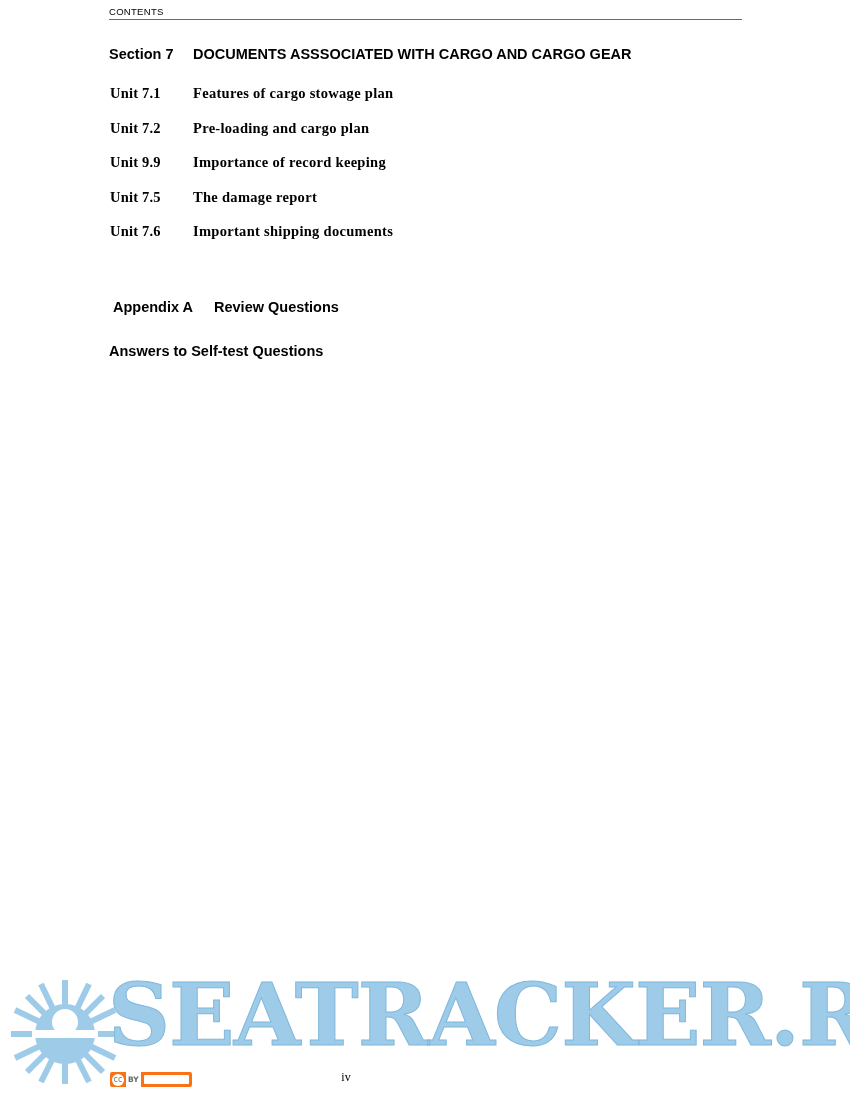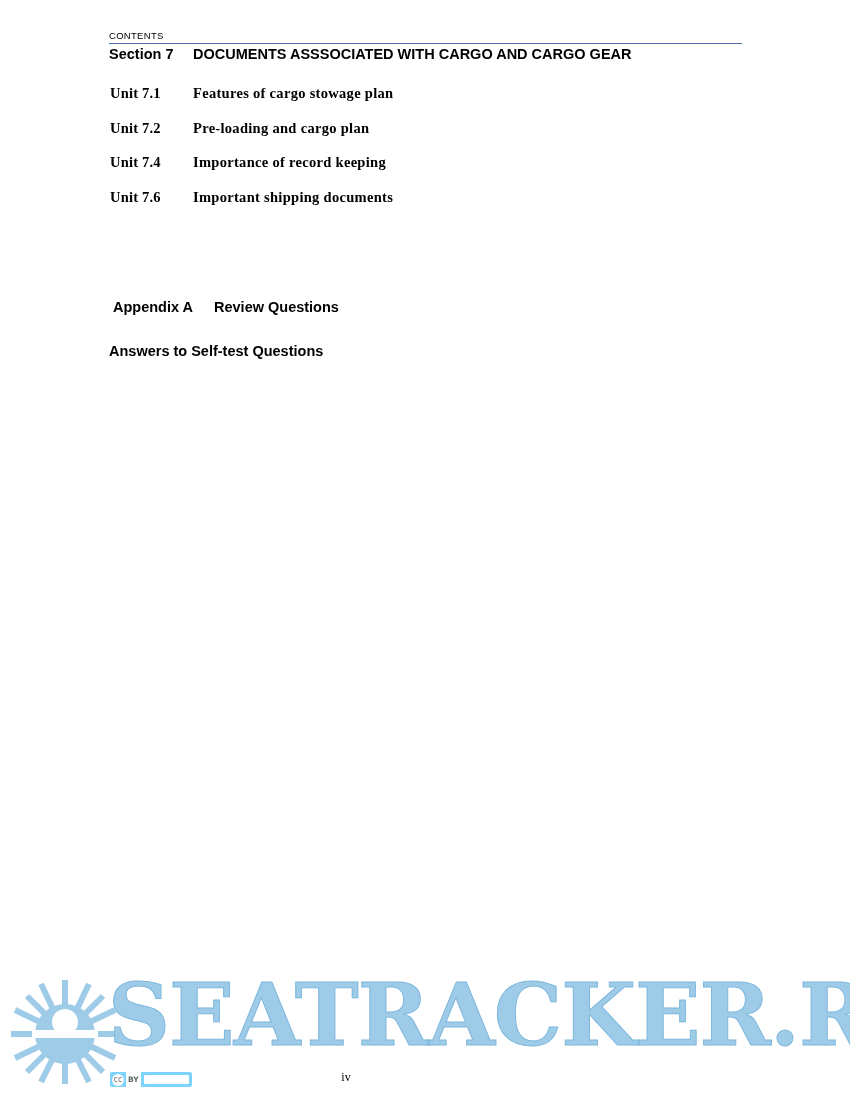--- a/index.html
+++ b/index.html
@@ -18,21 +18,21 @@
 
   .page {
     position: absolute;
     inset: 0;
   }
 
   
   .header {
     position: absolute;
     left: 109px;
-    top: 30px;
+    top: 6px;
     width: 633px;
   }
   .header-label {
     font-family: "Liberation Sans", sans-serif;
     font-size: 9.5px;
     letter-spacing: 0.3px;
     color: #000000;
     line-height: 11px;
   }
   .header-rule {
@@ -154,21 +154,21 @@
     height: 108px;
   }
 
   
   .cc-badge {
     position: absolute;
     left: 110px;
     top: 1072px;
     width: 82px;
     height: 15px;
-    background: #7dd3fc;
+    background: #f97316;
     border-radius: 2px;
     display: flex;
     align-items: center;
     overflow: hidden;
   }
   .cc-badge .cc-circle {
     width: 12px;
     height: 12px;
     border-radius: 50%;
     background: #ffffff;
@@ -219,24 +219,28 @@
       <span class="u-name">Features of cargo stowage plan</span>
     </div>
 
     <div class="unit-row">
       <span class="u-no">Unit 7.2</span>
       <span class="u-name">Pre-loading and cargo plan</span>
     </div>
 
 
     <div class="unit-row">
-      <span class="u-no">Unit 7.4</span>
+      <span class="u-no">Unit 9.9</span>
       <span class="u-name">Importance of record keeping</span>
     </div>
 
+    <div class="unit-row">
+      <span class="u-no">Unit 7.5</span>
+      <span class="u-name">The damage report</span>
+    </div>
 
     <div class="unit-row">
       <span class="u-no">Unit 7.6</span>
       <span class="u-name">Important shipping documents</span>
     </div>
 
   </div>
 
   <div class="appendix-row">
     <span class="a-no">Appendix A</span>

